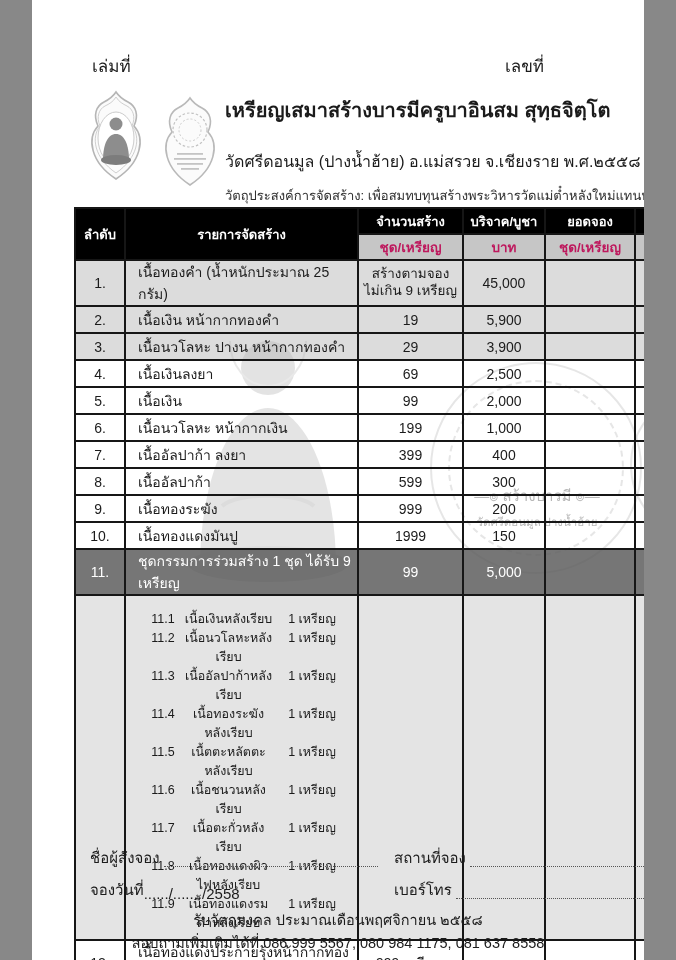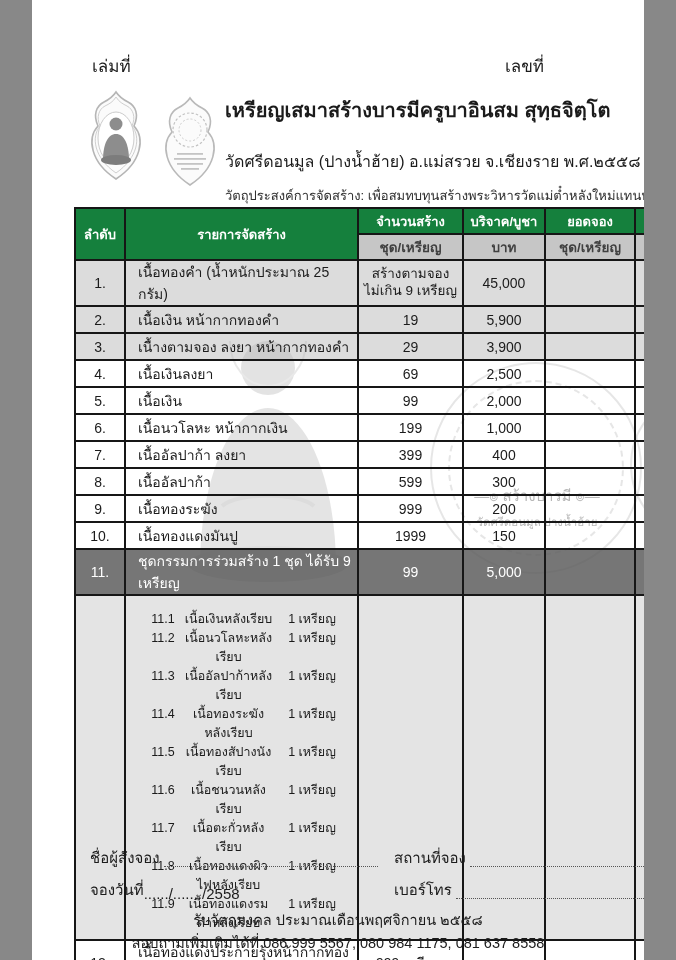--- a/index.html
+++ b/index.html
@@ -31,22 +31,22 @@
   .table-wrap { position:absolute; left:42px; top:207px; width:620px; z-index:1; }
   table { width:100%; border-collapse:collapse; table-layout:fixed; }
   th, td { border:2px solid #161616; }
   col.c-no    { width:50px; }
   col.c-item  { width:233px; }
   col.c-made  { width:105px; }
   col.c-price { width:82px; }
   col.c-res   { width:90px; }
   col.c-amt   { width:60px; }
   thead th { height:26px; font-size:13px; }
-  .th-dark { background:#15803d; color:#ffffff; font-weight:bold; }
-  .th-light { background:#c6c6c6; color:#404040; font-weight:bold; font-size:13.5px; }
+  .th-dark { background:#000000; color:#ffffff; font-weight:bold; }
+  .th-light { background:#c6c6c6; color:#be185d; font-weight:bold; font-size:13.5px; }
   tbody td { font-size:14px; height:27px; text-align:center; vertical-align:middle; }
   tbody td.cell-item { text-align:left; padding-left:12px; }
   tr.shade td { background:rgba(178,178,178,0.45); }
   tr.dark td { background:rgba(92,92,92,0.84); color:#ffffff; }
   tr.r-tall td { height:46px; }
   tr.r-mid td { height:29px; }
   .made-2line div { font-size:13.5px; line-height:1.25; }
   
   tr.sub-block td { background:rgba(190,190,190,0.42); vertical-align:top; }
   .sub-list { padding:14px 6px 6px 16px; }
@@ -158,21 +158,21 @@
             <td class="cell-item">เนื้อเงิน หน้ากากทองคำ</td>
             <td>
               <div>19</div>
             </td>
             <td>5,900</td>
             <td></td>
             <td></td>
           </tr>
           <tr class="shade ">
             <td>3.</td>
-            <td class="cell-item">เนื้างตามจอง ลงยา หน้ากากทองคำ</td>
+            <td class="cell-item">เนื้อนวโลหะ ปางน หน้ากากทองคำ</td>
             <td>
               <div>29</div>
             </td>
             <td>3,900</td>
             <td></td>
             <td></td>
           </tr>
           <tr class="">
             <td>4.</td>
             <td class="cell-item">เนื้อเงินลงยา</td>
@@ -272,21 +272,21 @@
                   <span class="sub-name">เนื้ออัลปาก้าหลังเรียบ</span>
                   <span class="sub-qty">1 เหรียญ</span>
                 </div>
                 <div class="sub-line">
                   <span class="sub-no">11.4</span>
                   <span class="sub-name">เนื้อทองระฆังหลังเรียบ</span>
                   <span class="sub-qty">1 เหรียญ</span>
                 </div>
                 <div class="sub-line">
                   <span class="sub-no">11.5</span>
-                  <span class="sub-name">เนื้อทองสัปางนังเรียบ</span>
+                  <span class="sub-name">เนื้ตตะหลัตตะหลังเรียบ</span>
                   <span class="sub-qty">1 เหรียญ</span>
                 </div>
                 <div class="sub-line">
                   <span class="sub-no">11.6</span>
                   <span class="sub-name">เนื้อชนวนหลังเรียบ</span>
                   <span class="sub-qty">1 เหรียญ</span>
                 </div>
                 <div class="sub-line">
                   <span class="sub-no">11.7</span>
                   <span class="sub-name">เนื้อตะกั่วหลังเรียบ</span>

